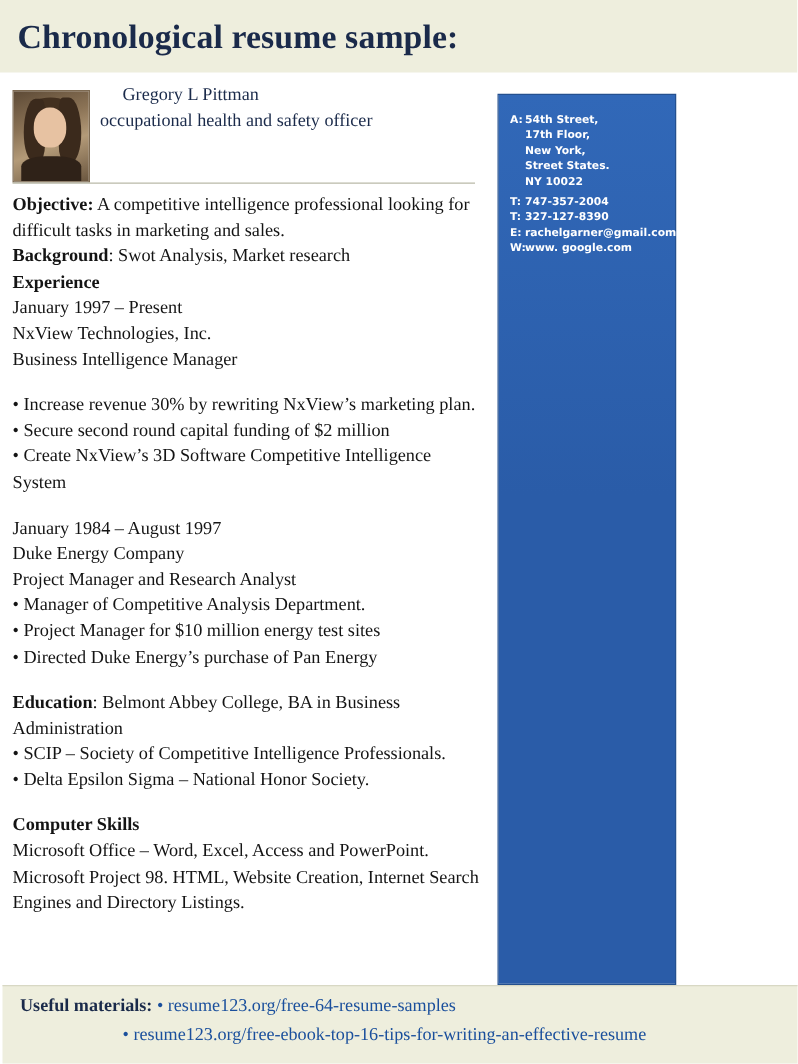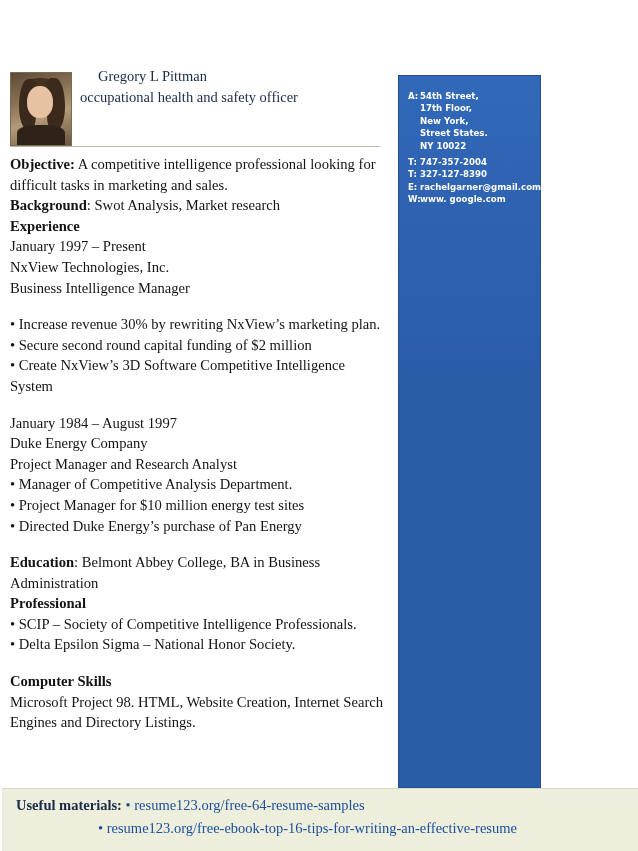--- a/index.html
+++ b/index.html
@@ -220,20 +220,23 @@
   .c-val {
     flex: 1 1 auto;
   }
   .c-sp { height: 4px; }
 </style>
 </head>
 <body>
 
 <div class="page">
 
+  <div class="header-band">
+    <div class="header-title">Chronological resume sample:</div>
+  </div>
 
   <div class="resume">
 
     <div class="photo">
       <div class="hair-top"></div>
       <div class="hair-l"></div>
       <div class="hair-r"></div>
       <div class="face"></div>
       <div class="body"></div>
     </div>
@@ -264,27 +267,27 @@
       <p>Duke Energy Company</p>
       <p>Project Manager and Research Analyst</p>
       <p>• Manager of Competitive Analysis Department.</p>
       <p>• Project Manager for $10 million energy test sites</p>
       <p>• Directed Duke Energy’s purchase of Pan Energy</p>
 
       <div class="gap-m"></div>
 
       <p class="blk"><span class="lbl">Education</span><span>: Belmont Abbey College, BA in Business Administration</span></p>
 
-      <p class="head">Professional</p>
       <p>• SCIP – Society of Competitive Intelligence Professionals.</p>
       <p>• Delta Epsilon Sigma – National Honor Society.</p>
 
       <div class="gap-m"></div>
 
       <p class="head">Computer Skills</p>
+      <p>Microsoft Office – Word, Excel, Access and PowerPoint.</p>
       <p>Microsoft Project 98. HTML, Website Creation, Internet Search Engines and Directory Listings.</p>
 
     </div>
 
     <div class="contact-panel">
       <div class="contact-list">
         <div class="c-row">
           <div class="c-key">A:</div>
           <div class="c-val">
             <div>54th Street,</div>

